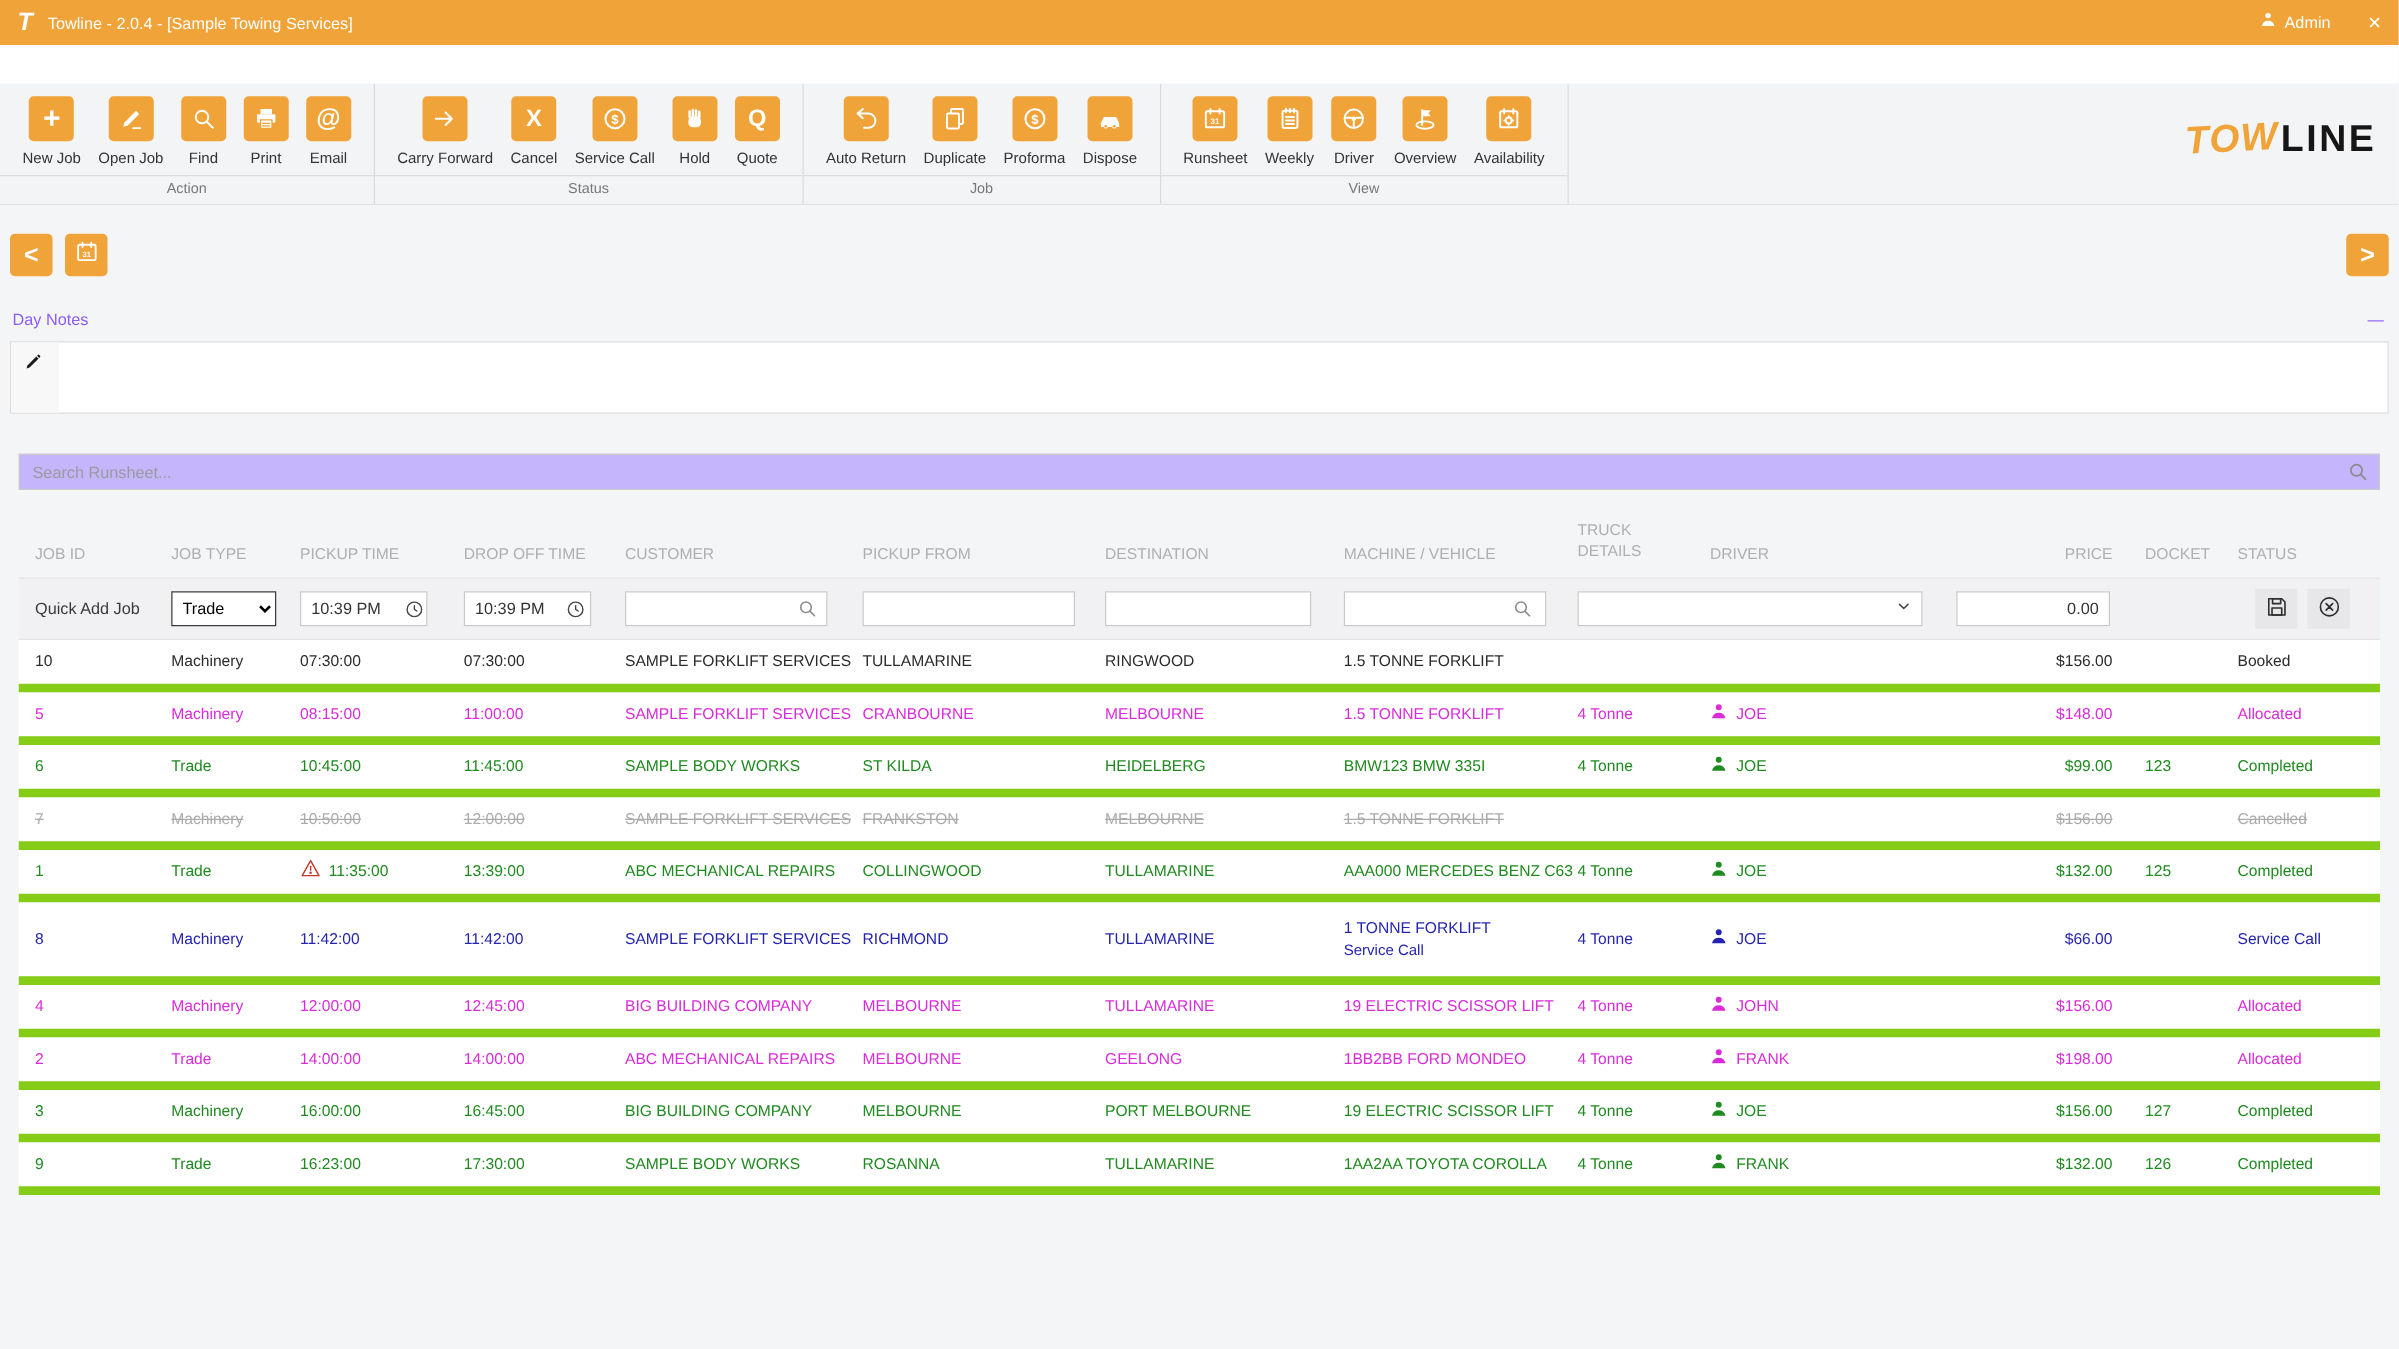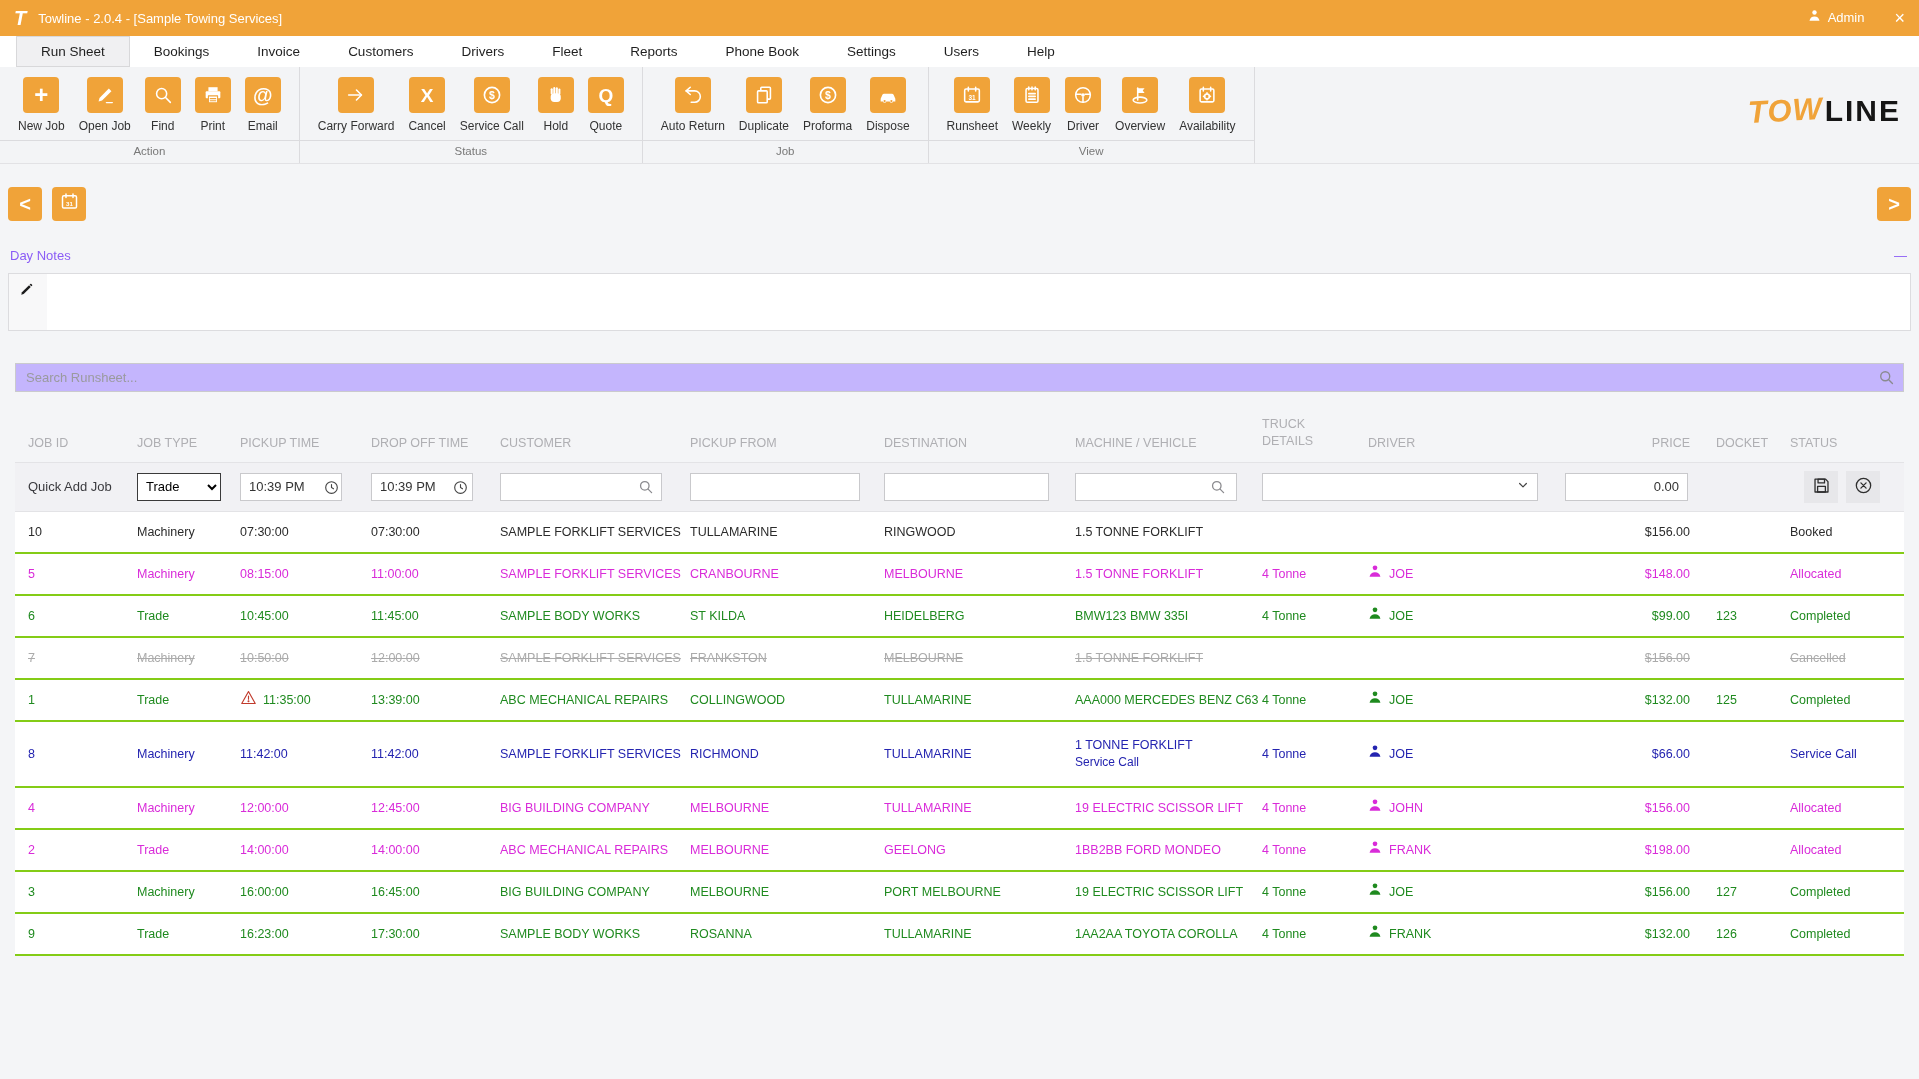--- a/index.html
+++ b/index.html
@@ -75,21 +75,21 @@
   .qa-cust, .qa-mach { width:162px; padding-right:26px; }
   .qa-pick { width:170px; }
   .qa-dest { width:165px; }
   .qa-wrap .mag-in { position:absolute; right:36px; top:6px; }
   .qa-driver { grid-column:span 2; }
   .qa-driver .fake-select { width:276px; height:28px; background:#fff; border:1px solid #C9C9CC; display:flex; align-items:center; justify-content:flex-end; padding-right:8px; }
   .qa-price { width:123px; text-align:right; }
   .qa-actions { display:flex; gap:8px; padding-left:32px; }
   .sq-btn { width:34px; height:32px; background:#E7E7EA; display:flex; align-items:center; justify-content:center; cursor:default; }
 
-  .row { background:#fff; border-bottom:2px solid #84cc16; min-height:42px; font-size:12.5px; }
+  .row { background:#fff; border-bottom:7px solid #84cc16; min-height:42px; font-size:12.5px; }
   .row .cell { line-height:1.45; }
   .row.booked { color:var(--booked); }
   .row.allocated { color:var(--allocated); }
   .row.completed { color:var(--completed); }
   .row.service-call { color:var(--service); min-height:66px; }
   .row.cancelled { color:var(--cancelled); text-decoration:line-through; }
   .cell.c-pickup_time { display:flex; align-items:center; gap:6px; }
   .cell.c-driver { display:flex; align-items:center; gap:7px; }
   .cell.c-driver svg { flex:none; }
   .machine-note { font-size:12px; }
@@ -106,33 +106,20 @@
             <circle cx="8" cy="4.3" r="2.7"></circle>
             <path d="M1.8 14.5c.7-3.4 2.8-5.2 6.2-5.2s5.5 1.8 6.2 5.2z"></path>
           </svg></span>
       <span>Admin</span>
     </span>
     <span class="close-glyph">×</span>
   </div>
 </div>
 
 <div class="tabs">
-  <div id="tabs" class="tabs-inner">
-      <div class="tab active">Run Sheet</div>
-      <div class="tab">Bookings</div>
-      <div class="tab">Invoice</div>
-      <div class="tab">Customers</div>
-      <div class="tab">Drivers</div>
-      <div class="tab">Fleet</div>
-      <div class="tab">Reports</div>
-      <div class="tab">Phone Book</div>
-      <div class="tab">Settings</div>
-      <div class="tab">Users</div>
-      <div class="tab">Help</div>
-    </div>
   <div class="top-search">
     <input placeholder="Search ..." style="">
     <span class="mag"><svg viewBox="0 0 20 20" width="16" height="16" fill="none" stroke="#8a8a8e" stroke-width="1.6" stroke-linecap="round">
           <circle cx="8.5" cy="8.5" r="5.3"></circle>
           <path d="M12.6 12.6L17 17"></path>
         </svg></span>
   </div>
 </div>
 
 <div class="ribbon">

